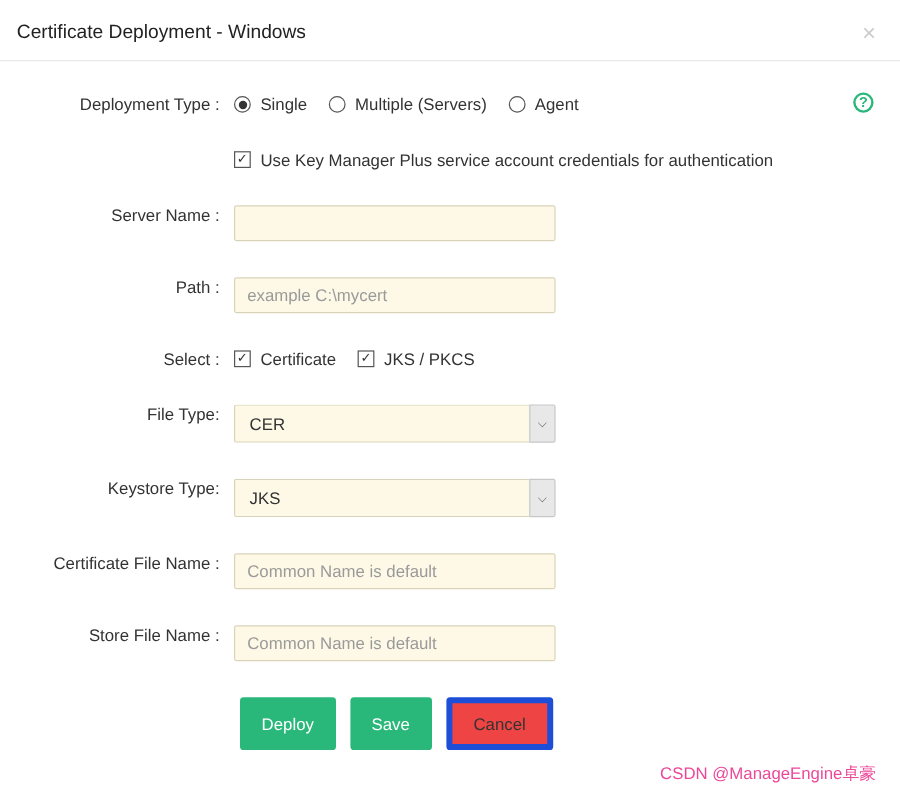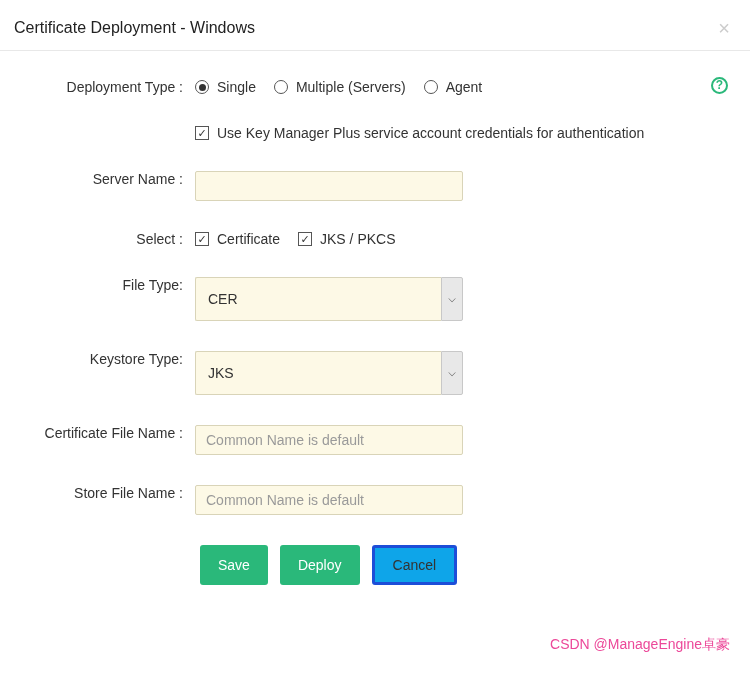--- a/index.html
+++ b/index.html
@@ -119,21 +119,21 @@
       padding: 0 10px;
       font-size: 14px;
       color: #333;
     }
     .text-input::placeholder {
       color: #9a9a9a;
     }
     .select-wrap {
       display: flex;
       width: 268px;
-      height: 44px;
+      height: 32px;
     }
     .select-display {
       flex: 1;
       background: #fdf9e6;
       border: 1px solid #d9d4b8;
       border-right: none;
       border-radius: 2px 0 0 2px;
       padding: 0 12px;
       font-size: 14px;
       color: #333;
@@ -163,23 +163,23 @@
       border-radius: 3px;
       font-size: 14px;
       cursor: pointer;
       border: none;
     }
     .btn-primary {
       background: #2ab87a;
       color: #fff;
     }
     .btn-secondary {
-      background: #0ea5e9;
-      color: #333;
-      border: 3px solid #1d4ed8;
+      background: #ef4444;
+      color: #333;
+      border: 5px solid #1d4ed8;
     }
     .watermark {
       position: absolute;
       bottom: 20px;
       right: 20px;
       color: #ec4899;
       font-size: 14px;
       pointer-events: none;
     }
   </style>
@@ -222,20 +222,26 @@
     </div>
   </div>
 
   <div class="form-row">
     <div class="label-col">Server Name :</div>
     <div class="field-col">
       <input class="text-input" type="text" value="" style="">
     </div>
   </div>
 
+  <div class="form-row">
+    <div class="label-col">Path :</div>
+    <div class="field-col">
+      <input class="text-input" type="text" placeholder="example C:\mycert" style="">
+    </div>
+  </div>
 
   <div class="form-row">
     <div class="label-col">Select :</div>
     <div class="field-col">
       <label class="check-wrap">
         <span class="checkbox checked"></span>
         <span>Certificate</span>
       </label>
       <label class="check-wrap">
         <span class="checkbox checked"></span>
@@ -272,19 +278,19 @@
   </div>
 
   <div class="form-row">
     <div class="label-col">Store File Name :</div>
     <div class="field-col">
       <input class="text-input" type="text" placeholder="Common Name is default" style="">
     </div>
   </div>
 
   <div class="button-row">
+    <button class="btn btn-primary">Deploy</button>
     <button class="btn btn-primary">Save</button>
-    <button class="btn btn-primary">Deploy</button>
     <button class="btn btn-secondary">Cancel</button>
   </div>
 </div>
 
 <div class="watermark">CSDN @ManageEngine卓豪</div>
 
 </body></html>

